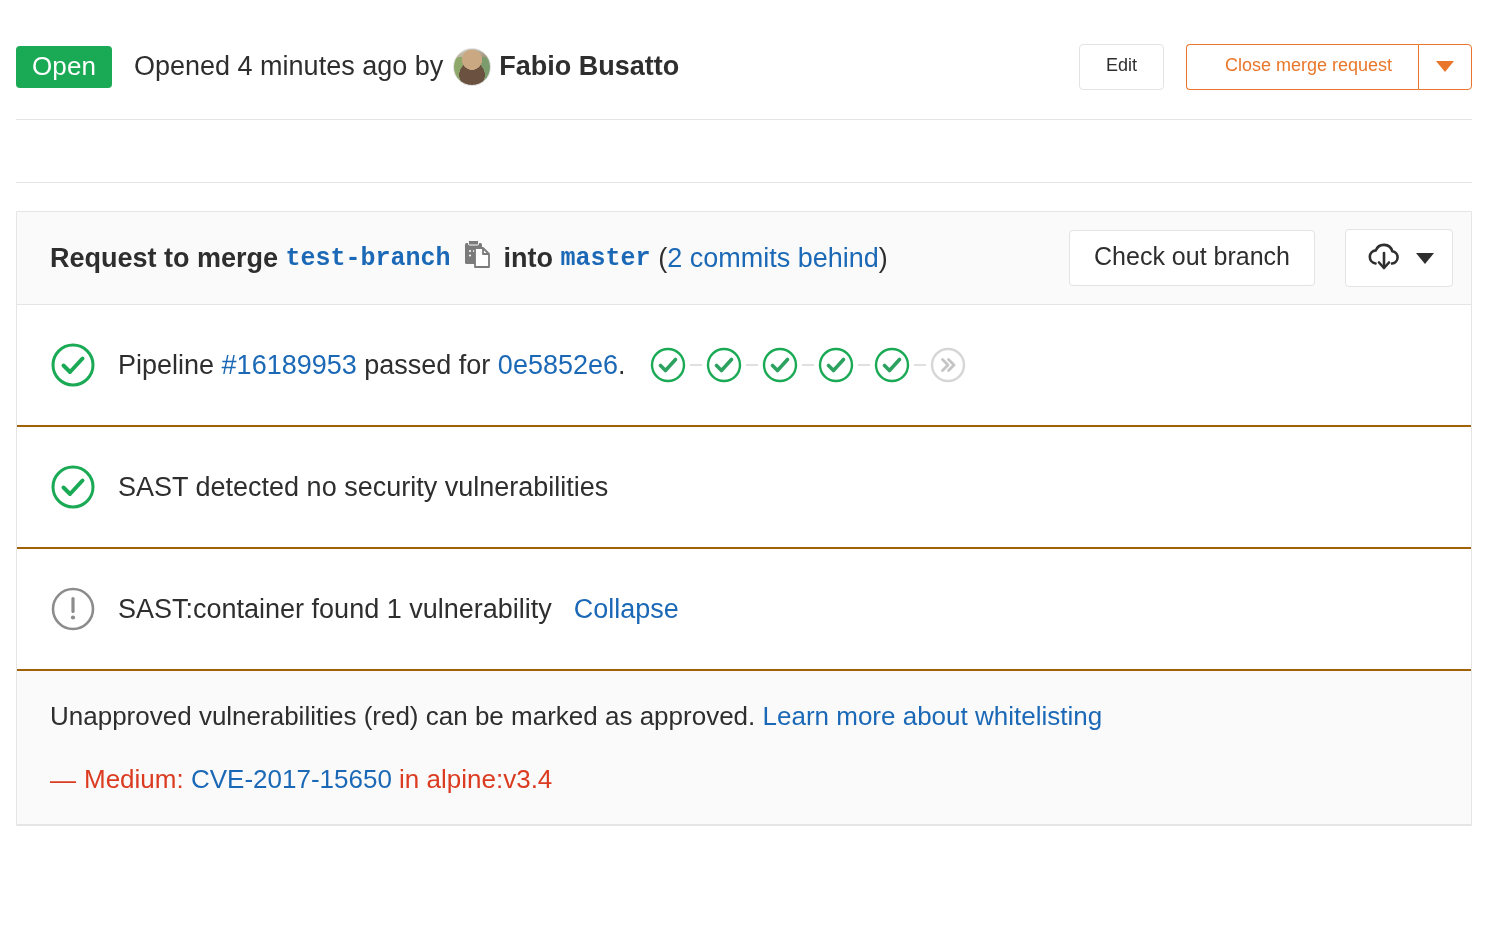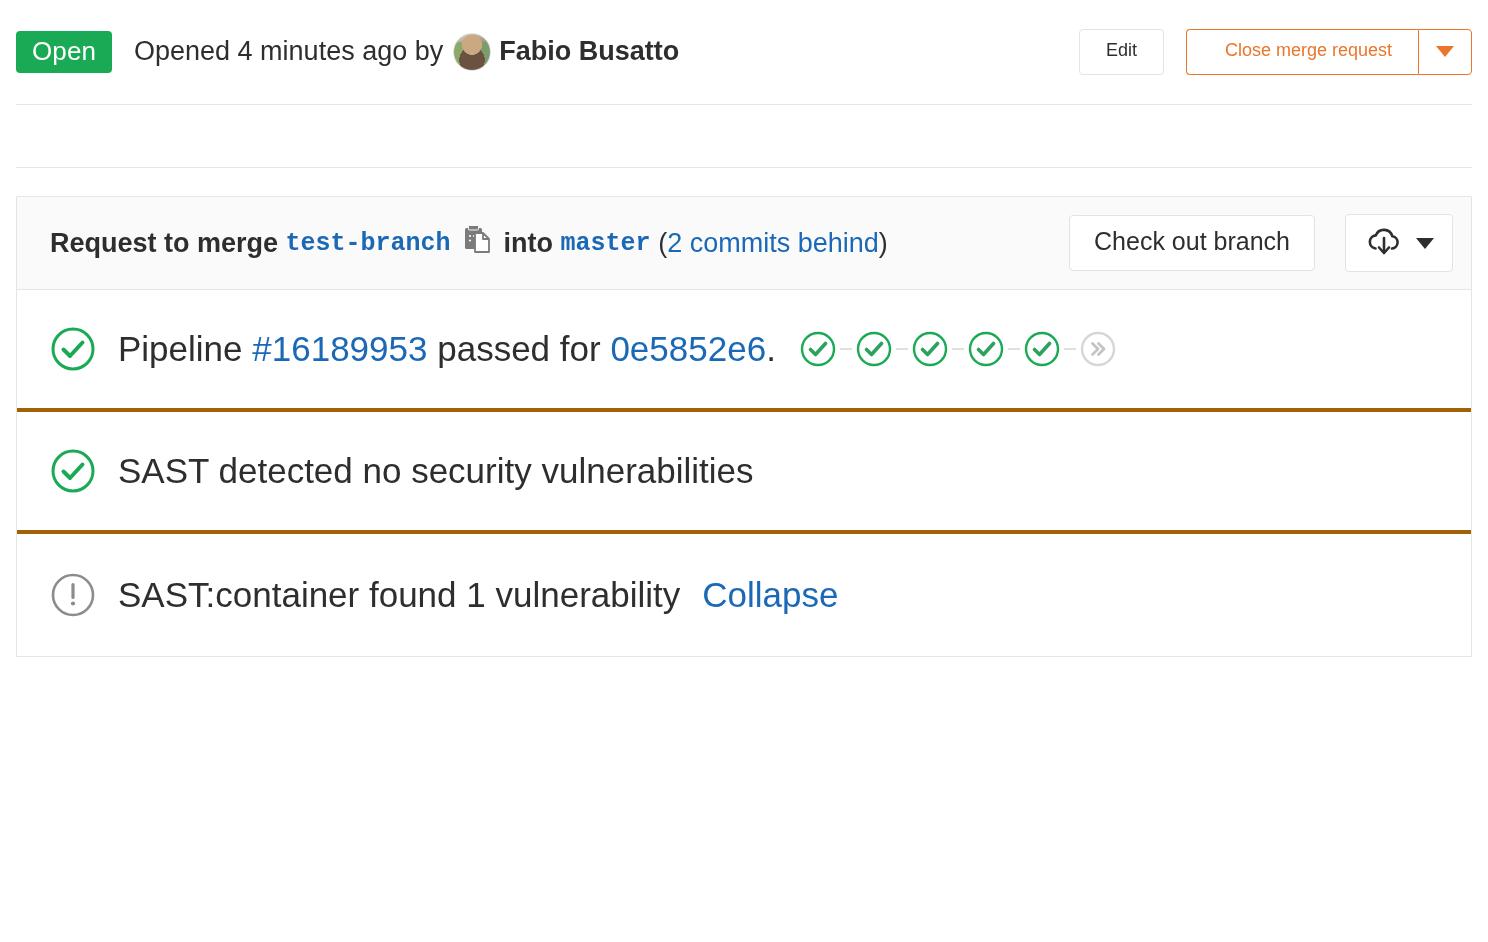--- a/index.html
+++ b/index.html
@@ -12,20 +12,21 @@
     -webkit-font-smoothing: antialiased;
   }
 
   .page { width: 1488px; height: 942px; position: relative; overflow: hidden; }
 
   
   .status-bar {
     display: flex; align-items: center;
     height: 104px;
     padding: 0 16px 0 16px;
+    margin-top: 15px;
   }
   .badge-open {
     background: #1aaa55; color: #fff;
     font-size: 26px; font-weight: 400;
     padding: 6px 16px 8px 16px;
     border-radius: 4px;
     line-height: 1.1;
     letter-spacing: 0.1px;
   }
   .opened-text {
@@ -145,22 +146,22 @@
     border: 1px solid #e3e3e3; border-radius: 4px; background: #fff;
     display: flex; align-items: center; gap: 14px;
     padding: 10px 18px 10px 20px; cursor: pointer;
   }
 
   
   .row {
     display: flex; align-items: center;
     padding: 0 33px;
     height: 122px;
-    border-bottom: 4px solid #a16207;
-    font-size: 35px;
+    border-bottom: 2px solid #a16207;
+    font-size: 27px;
   }
   .row:last-child { border-bottom: none; }
   .row-ico { flex: none; margin-right: 22px; display: flex; align-items: center; }
   .row-text { color: #2e2e2e; display: flex; align-items: center; flex-wrap: nowrap; }
 
   .stages { display: flex; align-items: center; margin-left: 20px; }
   .stage { position: relative; display: flex; align-items: center; }
   .stage + .stage::before {
     content: ""; display: block;
     width: 12px; height: 2px; background: #e0e0e0;
@@ -325,15 +326,27 @@
           <line x1="23" y1="12.5" x2="23" y2="25.5" stroke="#8c8c8c" stroke-width="3.2" stroke-linecap="round"></line>
           <circle cx="23" cy="31.5" r="2.1" fill="#8c8c8c"></circle>
         </svg>
       </span>
       <span class="row-text">
         <span>SAST:container found 1 vulnerability</span>
         <a class="link" href="#" style="margin-left:22px">Collapse</a>
       </span>
     </div>
 
+    <div class="report">
+      <div class="report-note">
+        <span>Unapproved vulnerabilities (red) can be marked as approved.</span>
+        <a class="link" href="#">Learn more about whitelisting</a>
+      </div>
+      <div class="vuln-row">
+        <span class="dash">—</span>
+        <span class="sev">Medium:</span>&nbsp;
+        <a class="cve" href="#">CVE-2017-15650</a>&nbsp;
+        <span class="in-img">in alpine:v3.4</span>
+      </div>
+    </div>
 
   </div>
 </div>
 
 </body></html>

